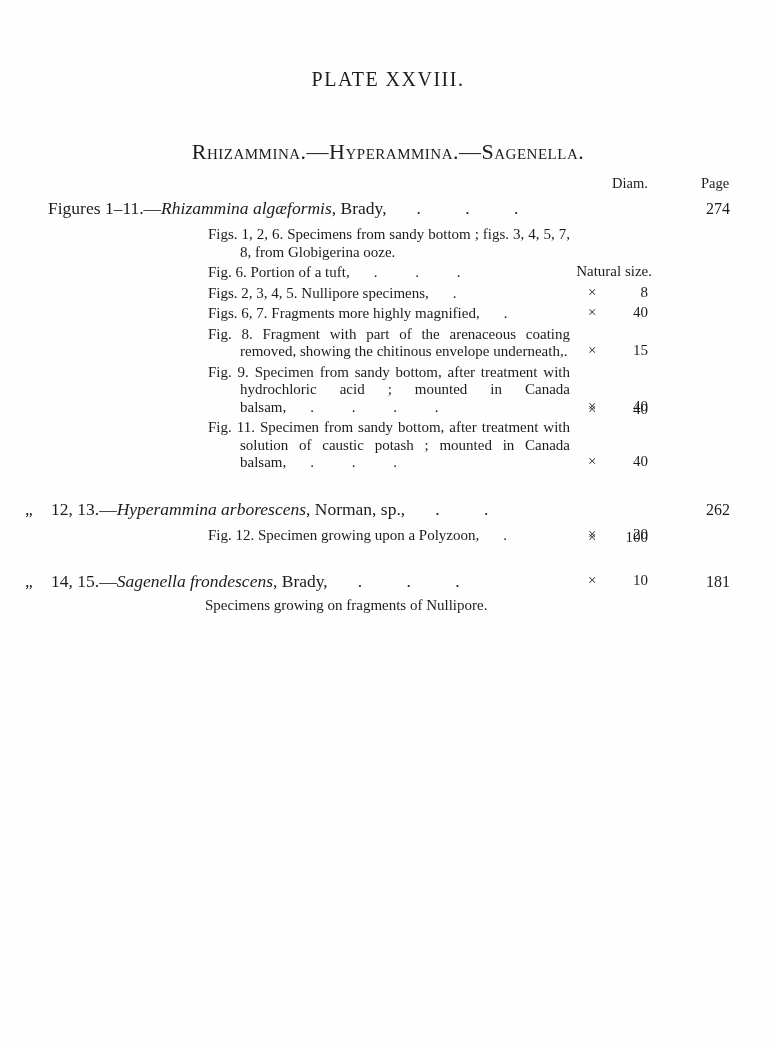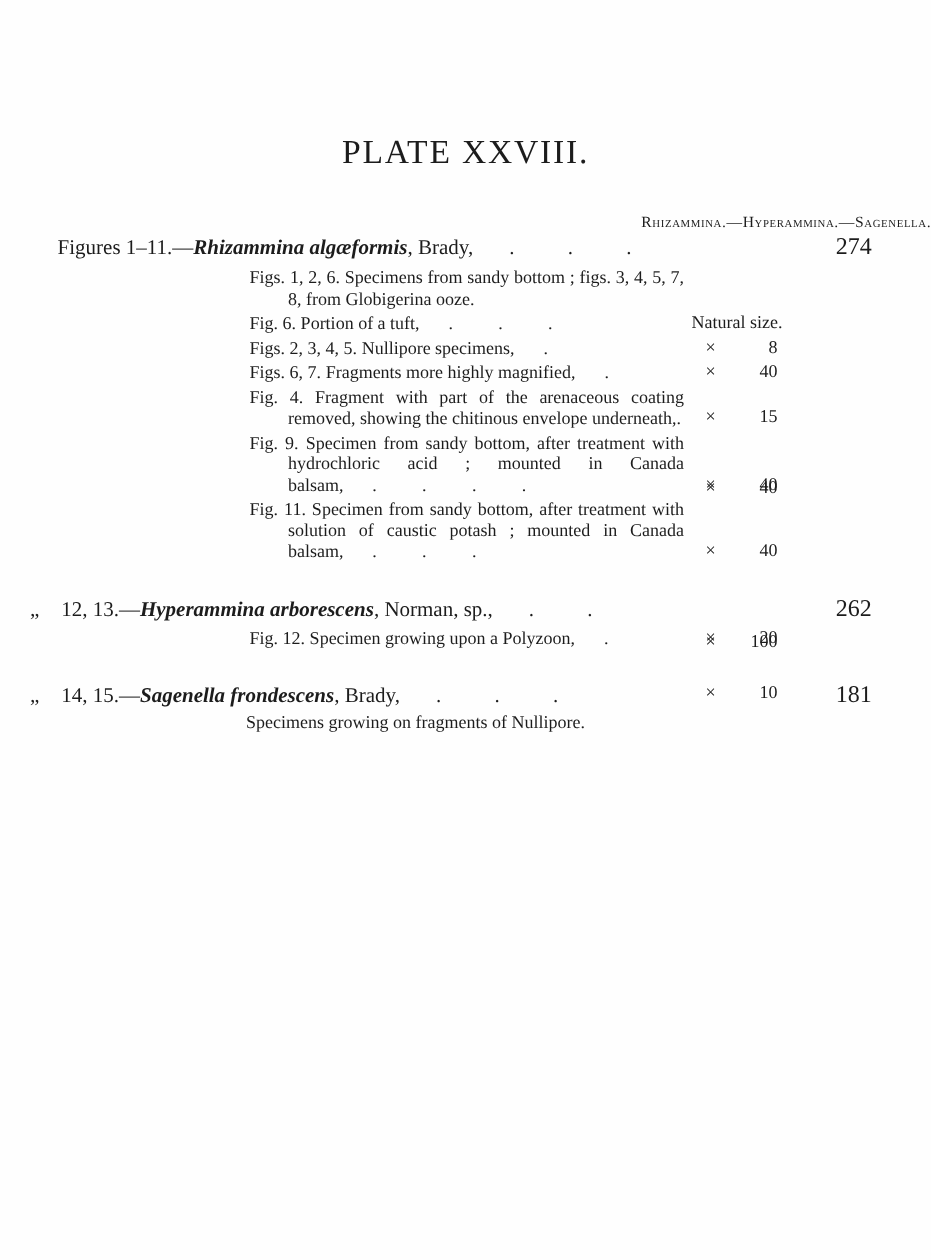--- a/index.html
+++ b/index.html
@@ -8,48 +8,48 @@
     width: 776px;
     height: 1050px;
     margin: 0 auto;
     background: #fefefe;
     overflow: hidden;
     font-family: "Liberation Serif", "DejaVu Serif", serif;
     color: #1c1c1c;
   }
   .title {
     margin: 0;
-    padding-top: 112px;
+    padding-top: 68px;
     text-align: center;
-    font-size: 28px;
+    font-size: 20px;
     font-weight: normal;
     letter-spacing: 1.5px;
   }
   .subtitle {
-    margin-top: 33px;
-    text-align: right;
-    font-size: 13px;
+    margin-top: 48px;
+    text-align: center;
+    font-size: 22px;
     font-variant: small-caps;
     letter-spacing: 0.5px;
   }
   .col-headers { position: relative; height: 20px; margin-top: 10px; font-size: 14.5px; }
   .diam-header { position: absolute; left: 612px; top: 0; }
   .page-header { position: absolute; left: 701px; top: 0; }
 
   .main-row {
     position: relative;
     margin-top: 2px;
     font-size: 17.5px;
     line-height: 23px;
     padding-left: 48px;
   }
   .main-row.dittoed { padding-left: 25px; }
   .gap-before { margin-top: 26px; }
   .ditto { display: inline-block; width: 26px; }
-  .species { font-style: italic; font-weight: bold; }
+  .species { font-style: italic; }
 
   .dots { padding-left: 30px; word-spacing: 40px; white-space: nowrap; }
   .dots:empty { padding-left: 0; }
 
   .sub-group { margin-top: 6px; }
   .sub-row { position: relative; font-size: 15px; line-height: 17.5px; margin-bottom: 3px; }
   .sub-text {
     margin-left: 240px;
     width: 330px;
     text-indent: -32px;
@@ -67,34 +67,38 @@
     font-size: 15px;
     font-style: normal;
   }
   .diam-box.wide { left: 570px; width: 82px; justify-content: flex-end; }
 
   .page-num {
     position: absolute;
     left: 693px;
     top: 0;
     width: 37px;
-    text-align: center;
-    font-size: 20px;
+    text-align: right;
+    font-size: 16px;
   }
   .note-line { margin: 4px 0 0 205px; font-size: 15px; }
 </style>
 </head>
 <body>
 
 <div class="page">
 
   <h1 class="title">PLATE XXVIII.</h1>
 
   <div class="subtitle">Rhizammina.—Hyperammina.—Sagenella.</div>
 
+  <div class="col-headers">
+    <span class="diam-header">Diam.</span>
+    <span class="page-header">Page</span>
+  </div>
 
   <div class="main-row">
     <span>Figures 1–11.—</span><span class="species">Rhizammina algæformis</span><span>, Brady,</span><span class="dots">. . .</span>
     <span class="page-num">274</span>
   </div>
 
   <div class="sub-group">
 
     <div class="sub-row">
       <div class="sub-text">
@@ -131,21 +135,21 @@
         <span>Fragments more highly magnified,</span><span class="dots">.</span>
       </div>
       <span class="diam-box">
           <span>×</span>
           <span>40</span>
         </span>
     </div>
 
     <div class="sub-row">
       <div class="sub-text">
-        <span>Fig. 4.</span>
+        <span>Fig. 8.</span>
         <span>Fragment with part of the arenaceous coating removed, showing the chitinous envelope underneath,.</span><span class="dots"></span>
       </div>
       <span class="diam-box">
           <span>×</span>
           <span>15</span>
         </span>
     </div>
 
     <div class="sub-row">
       <div class="sub-text">

